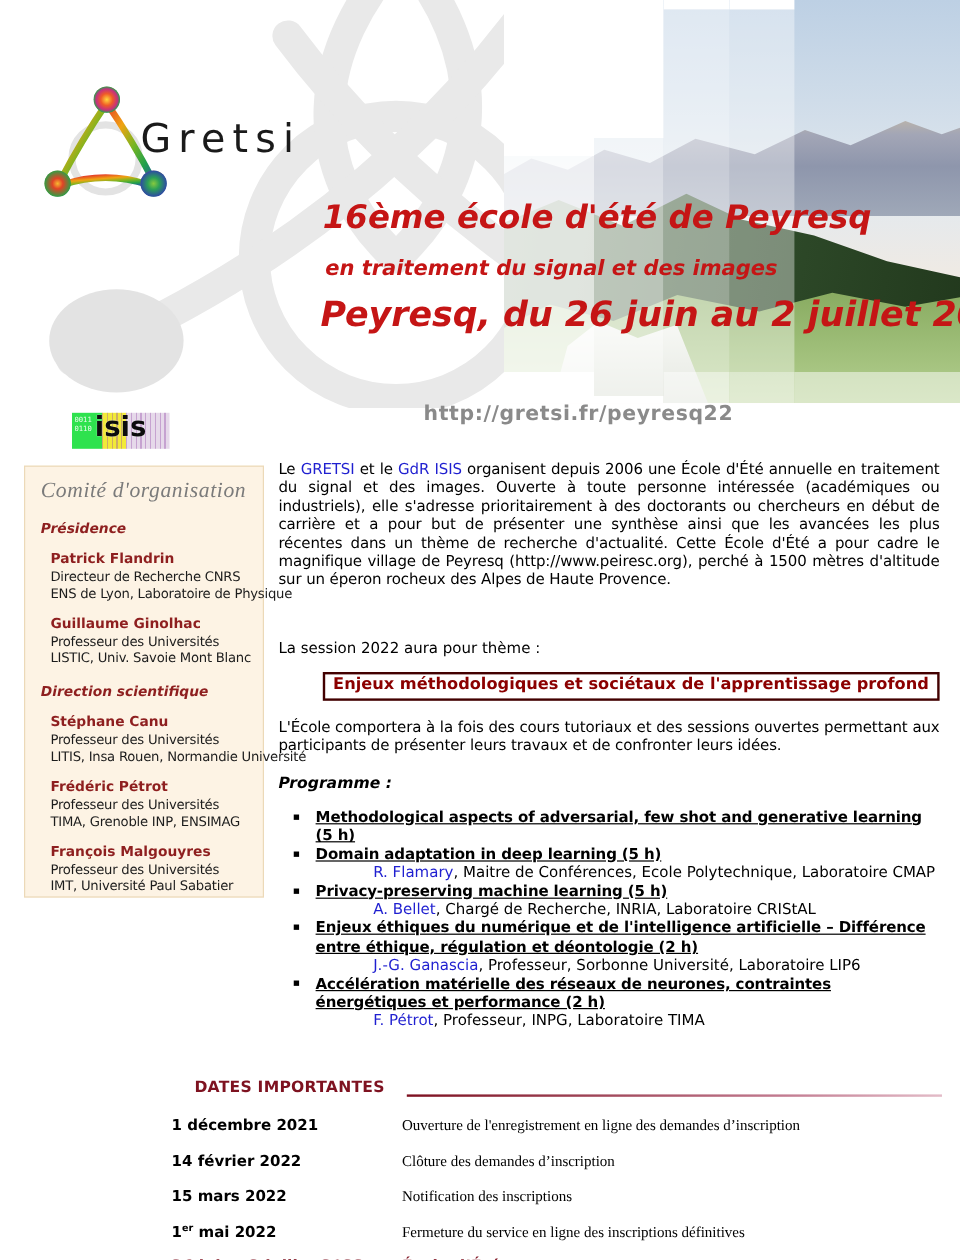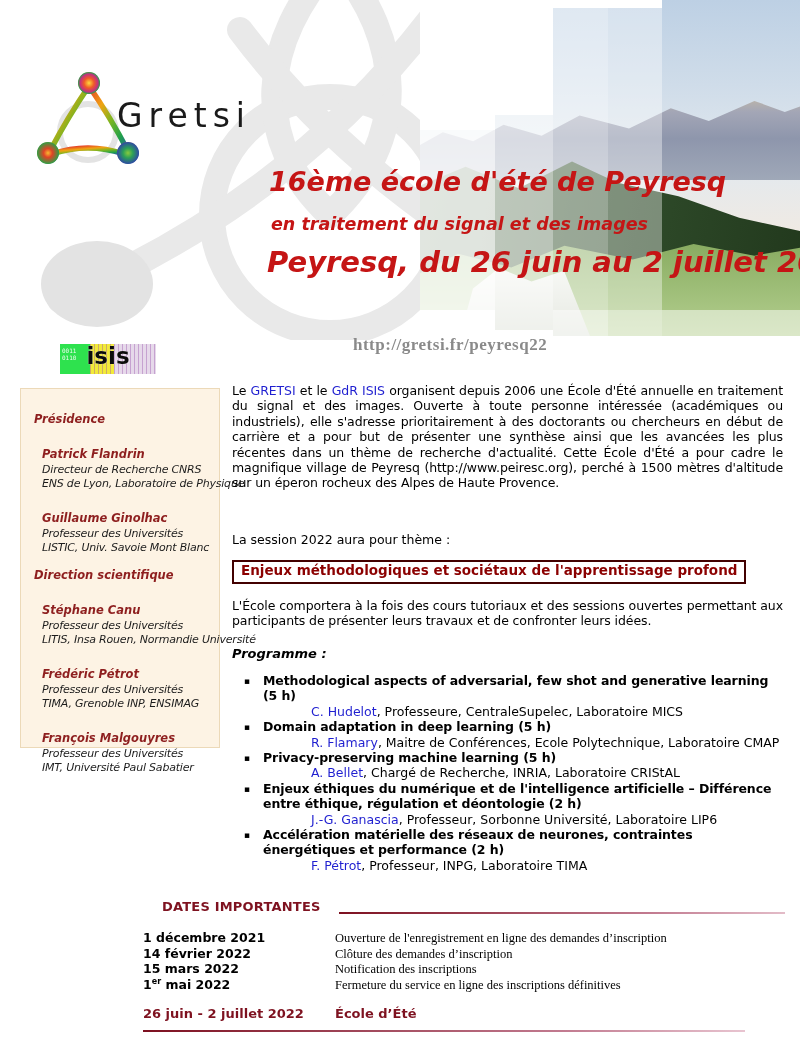--- a/index.html
+++ b/index.html
@@ -23,66 +23,66 @@
   #photo .rocks{position:absolute;left:40px;top:268px;width:130px;height:68px;
       background:linear-gradient(180deg,#eff1eb,#ccd2c4);
       clip-path:polygon(30% 0,55% 20%,80% 4%,100% 100%,0 100%,10% 30%);}
   #photo .tile{position:absolute;}
 
   .red-title{position:absolute;z-index:2;color:var(--title-red);font-weight:bold;font-style:italic;white-space:nowrap;}
   #t1{left:269px;top:166px;font-size:27px;}
   #t2{left:271px;top:214px;font-size:17.5px;}
   #t3{left:267px;top:245px;font-size:29px;}
   #url{position:absolute;z-index:2;left:353px;top:335px;font-size:17px;font-weight:bold;
-       color:var(--url-gray);letter-spacing:.5px;white-space:nowrap;font-family:Liberation Serif, serif;}
+       color:var(--url-gray);letter-spacing:.5px;white-space:nowrap;}
 
   #gretsi-logo{position:absolute;left:0;top:0;z-index:2;}
   #gretsi-wordmark{position:absolute;left:117px;top:96px;font-size:33px;letter-spacing:6px;color:#1a1a1a;}
 
-  #isis-logo{position:absolute;left:60px;top:344px;width:96px;height:30px;z-index:2;}
+  #isis-logo{position:absolute;left:60px;top:344px;width:81px;height:30px;z-index:2;}
   #isis-logo .bg{position:absolute;inset:0;background:linear-gradient(90deg,#2ee24e 0 31%,#f2ea38 31% 56%,#e6d9ea 56% 100%);}
   #isis-logo .stripes{position:absolute;left:31%;right:0;top:0;bottom:0;
        background:repeating-linear-gradient(90deg,rgba(150,80,170,.4) 0 1px,rgba(255,255,255,0) 1px 4px);}
   #isis-logo .bin{position:absolute;left:2px;top:3px;font:6px "DejaVu Sans Mono",monospace;
        color:rgba(255,255,255,.9);line-height:7px;white-space:pre;}
   #isis-logo .word{position:absolute;left:0;right:0;top:-1px;text-align:center;font-weight:bold;
        font-size:23px;color:#0c0c0c;text-shadow:0 0 1px #fff;}
 
   
   #sidebar{position:absolute;left:20px;top:388px;width:200px;height:360px;box-sizing:border-box;
        background:var(--sidebar-bg);border:1px solid #ecd9b8;padding:9px 4px 0 13px;}
   .sb-title{font-family:"Liberation Serif",serif;font-style:italic;font-size:18px;
        color:#7b7b7b;letter-spacing:.5px;margin-bottom:12px;}
   .sb-heading{font-size:11.5px;font-weight:bold;font-style:italic;color:var(--sidebar-red);margin:14px 0 9px 0;}
-  .sb-member{margin-left:8px;margin-top:21px;font-style:italic;}
+  .sb-member{margin-left:8px;margin-top:11px;}
   .sb-name{font-size:11.5px;font-weight:bold;color:var(--sidebar-red);margin-bottom:2px;}
   .sb-line{font-size:11px;color:#1c1c1c;line-height:13.5px;letter-spacing:-.2px;white-space:nowrap;}
 
   
   #main{position:absolute;left:232px;top:383px;width:551px;font-size:12.5px;line-height:15.4px;}
   #intro{margin:0;text-align:justify;letter-spacing:-.1px;}
   .blue-link{color:var(--link-blue);text-decoration:none;}
   #session-line{margin-top:41px;}
-  #theme-wrap{margin-top:13px;text-align:left;}
+  #theme-wrap{margin-top:13px;text-align:right;}
   #theme-box{display:inline-block;border:2px solid #420000;padding:1px 7px 3px;
        font-size:13.5px;font-weight:bold;color:var(--theme-red);}
   #body2{margin:14px 0 0 0;text-align:justify;letter-spacing:-.1px;}
   #programme-label{margin-top:18px;font-size:13px;font-weight:bold;font-style:italic;}
   #courses{list-style:none;margin:11px 0 0 0;padding:0;}
   #courses li{position:relative;padding-left:31px;}
   #courses li::before{content:"▪";position:absolute;left:12px;top:1px;font-size:9px;color:#000;}
-  .course-title{font-weight:bold;letter-spacing:-.1px;}
+  .course-title{font-weight:bold;letter-spacing:-.1px;text-decoration:underline;}
   .lect{padding-left:48px;}
 
   
   #dates{position:absolute;left:143px;top:899px;width:642px;font-size:12.5px;}
   .dates-head{display:flex;align-items:flex-end;margin-left:19px;}
   .dates-head .label{font-size:13px;font-weight:bold;color:var(--maroon);letter-spacing:.2px;white-space:nowrap;}
   .rule{flex:1;height:2px;margin-left:18px;background:linear-gradient(90deg,#7d1020,#c27b90 70%,#e3bcc8);}
-  #dates-grid{display:grid;grid-template-columns:192px 1fr;row-gap:1px;margin-top:17px;line-height:14.6px;}
+  #dates-grid{display:grid;grid-template-columns:192px 1fr;row-gap:15px;margin-top:17px;line-height:14.6px;}
   .date-cell{font-weight:bold;font-size:12.5px;}
   .date-cell sup{font-size:8px;line-height:0;}
   .date-label{color:#000;font-family:Liberation Serif, serif;}
   #final-row{display:grid;grid-template-columns:192px 1fr;margin-top:14px;font-size:13px;font-weight:bold;color:var(--maroon);}
   #bottom-rule{height:2px;margin-top:9px;width:602px;background:linear-gradient(90deg,#7d1020,#c27b90 70%,#e8c4d0);}
 </style>
 </head>
 <body>
 
 <div id="page">
@@ -172,20 +172,21 @@
     <div id="isis-logo">
       <div class="bg"></div>
       <div class="stripes"></div>
       <div class="bin">0011
 0110</div>
       <div class="word">isis</div>
     </div>
   </div>
 
   <div id="sidebar">
+    <div class="sb-title">Comité d'organisation</div>
     <div id="sidebar-groups">
         <div class="sb-heading">Présidence</div>
         <div class="sb-member">
           <div class="sb-name">Patrick Flandrin</div>
           <div class="sb-line">Directeur de Recherche CNRS</div>
           <div class="sb-line">ENS de Lyon, Laboratoire de Physique</div>
         </div>
         <div class="sb-member">
           <div class="sb-name">Guillaume Ginolhac</div>
           <div class="sb-line">Professeur des Universités</div>
@@ -214,21 +215,20 @@
     <p id="intro"><span>Le </span><a class="blue-link" href="#">GRETSI</a><span> et le </span><a class="blue-link" href="#">GdR ISIS</a><span> organisent depuis 2006 une École d'Été annuelle en traitement du signal et des images. Ouverte à toute personne intéressée (académiques ou industriels), elle s'adresse prioritairement à des doctorants ou chercheurs en début de carrière et a pour but de présenter une synthèse ainsi que les avancées les plus récentes dans un thème de recherche d'actualité. Cette École d'Été a pour cadre le magnifique village de Peyresq (http://www.peiresc.org), perché à 1500 mètres d'altitude sur un éperon rocheux des Alpes de Haute Provence.</span></p>
     <div id="session-line">La session 2022 aura pour thème :</div>
     <div id="theme-wrap">
       <span id="theme-box">Enjeux méthodologiques et sociétaux de l'apprentissage profond</span>
     </div>
     <p id="body2">L'École comportera à la fois des cours tutoriaux et des sessions ouvertes permettant aux participants de présenter leurs travaux et de confronter leurs idées.</p>
     <div id="programme-label">Programme :</div>
     <ul id="courses">
         <li>
           <div class="course-title">Methodological aspects of adversarial, few shot and generative learning (5 h)</div>
-          <div class="lect"><a class="blue-link" href="#">C. Hudelot</a><span>, Professeure, CentraleSupelec, Laboratoire MICS</span></div>
         </li>
         <li>
           <div class="course-title">Domain adaptation in deep learning (5 h)</div>
           <div class="lect"><a class="blue-link" href="#">R. Flamary</a><span>, Maitre de Conférences, Ecole Polytechnique, Laboratoire CMAP</span></div>
         </li>
         <li>
           <div class="course-title">Privacy-preserving machine learning (5 h)</div>
           <div class="lect"><a class="blue-link" href="#">A. Bellet</a><span>, Chargé de Recherche, INRIA, Laboratoire CRIStAL</span></div>
         </li>
         <li>

